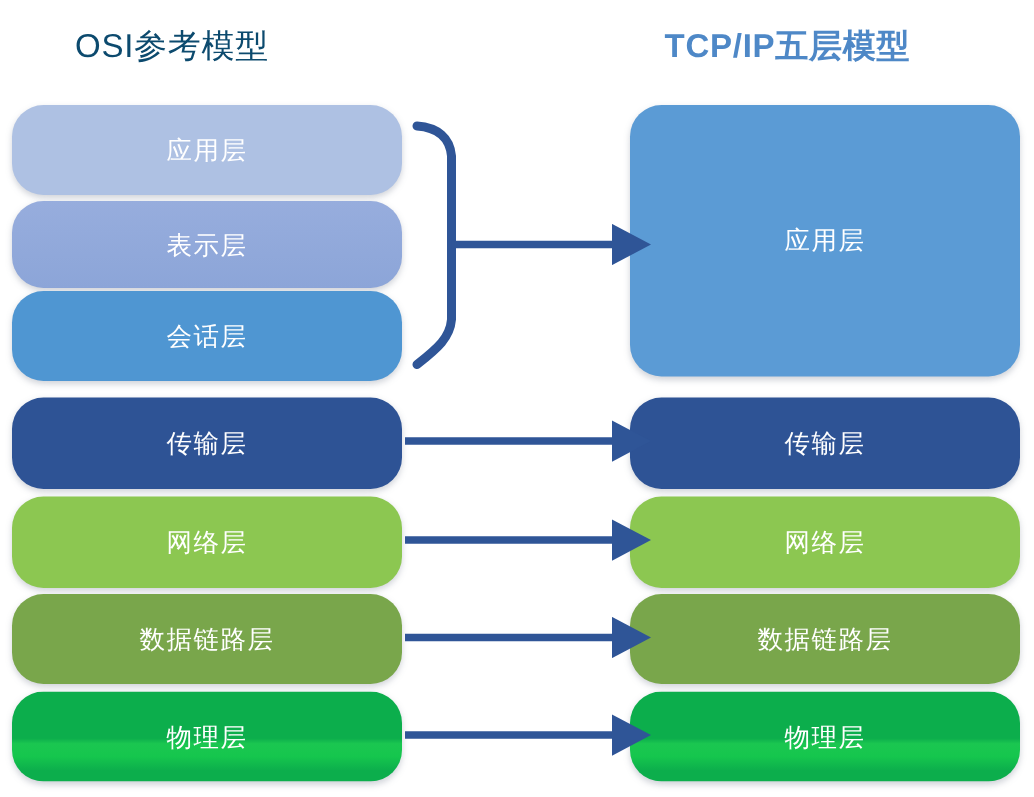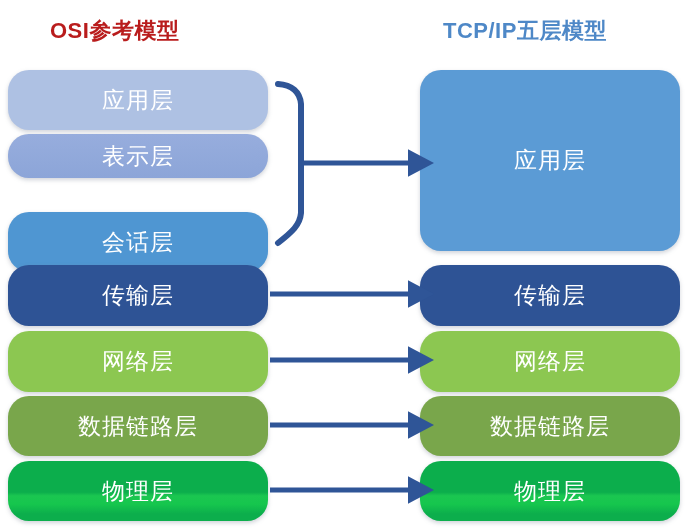--- a/index.html
+++ b/index.html
@@ -31,21 +31,21 @@
   #title-tcp  { left: 443px; top: 20px; font-weight: bold; }
 
   
   .layer {
     position: absolute;
     border-radius: 21px;
     display: flex;
     align-items: center;
     justify-content: center;
     color: #ffffff;
-    font-size: 23px;
+    font-size: 17px;
     letter-spacing: 1px;
     white-space: nowrap;
     box-shadow: 0 2px 4px rgba(120,130,145,0.35);
     box-sizing: border-box;
   }
 
   
   .left  { left: 8px;  width: 260px; }
   
   .right { left: 420px; width: 260px; }
@@ -68,27 +68,27 @@
     left: 0; top: 0;
     width: 689px; height: 531px;
     pointer-events: none;
   }
 </style>
 </head>
 <body>
 
 <div id="canvas" style="background: rgb(255, 255, 255);">
 
-  <div id="title-osi" class="col-title" style="color: #b91c1c; font-weight: bold;">OSI参考模型</div>
+  <div id="title-osi" class="col-title" style="color: #0c4a6e;">OSI参考模型</div>
 
   <div id="title-tcp" class="col-title" style="color: rgb(78, 136, 199);">TCP/IP五层模型</div>
 
   <div class="layer left" id="osi-0" style="top: 70px; height: 60px; background-color: rgb(174, 193, 227); color: rgb(255, 255, 255);">应用层</div>
-  <div class="layer left" id="osi-1" style="top: 134px; height: 44px; background-color: rgb(140, 165, 216); background-image: linear-gradient(rgb(151, 173, 221) 0%, rgb(140, 165, 216) 100%); color: rgb(255, 255, 255);">表示层</div>
-  <div class="layer left" id="osi-2" style="top: 212px; height: 60px; background-color: rgb(79, 150, 210); color: rgb(255, 255, 255);">会话层</div>
+  <div class="layer left" id="osi-1" style="top: 134px; height: 58px; background-color: rgb(140, 165, 216); background-image: linear-gradient(rgb(151, 173, 221) 0%, rgb(140, 165, 216) 100%); color: rgb(255, 255, 255);">表示层</div>
+  <div class="layer left" id="osi-2" style="top: 194px; height: 60px; background-color: rgb(79, 150, 210); color: rgb(255, 255, 255);">会话层</div>
   <div class="layer left" id="osi-3" style="top: 265px; height: 61px; background-color: rgb(46, 83, 149); color: rgb(255, 255, 255);">传输层</div>
   <div class="layer left" id="osi-4" style="top: 331px; height: 61px; background-color: rgb(140, 199, 81); color: rgb(255, 255, 255);">网络层</div>
   <div class="layer left" id="osi-5" style="top: 396px; height: 60px; background-color: rgb(121, 166, 75); color: rgb(255, 255, 255);">数据链路层</div>
   <div class="layer left phys-artifact" id="osi-6" style="top: 461px; height: 60px; background-color: rgb(12, 174, 76); color: rgb(255, 255, 255);">物理层</div>
 
   <div class="layer right" id="tcp-0" style="top: 70px; height: 181px; background-color: rgb(91, 155, 213); color: rgb(255, 255, 255);">应用层</div>
   <div class="layer right" id="tcp-1" style="top: 265px; height: 61px; background-color: rgb(46, 83, 149); color: rgb(255, 255, 255);">传输层</div>
   <div class="layer right" id="tcp-2" style="top: 331px; height: 61px; background-color: rgb(140, 199, 81); color: rgb(255, 255, 255);">网络层</div>
   <div class="layer right" id="tcp-3" style="top: 396px; height: 60px; background-color: rgb(121, 166, 75); color: rgb(255, 255, 255);">数据链路层</div>
   <div class="layer right phys-artifact" id="tcp-4" style="top: 461px; height: 60px; background-color: rgb(12, 174, 76); color: rgb(255, 255, 255);">物理层</div>

